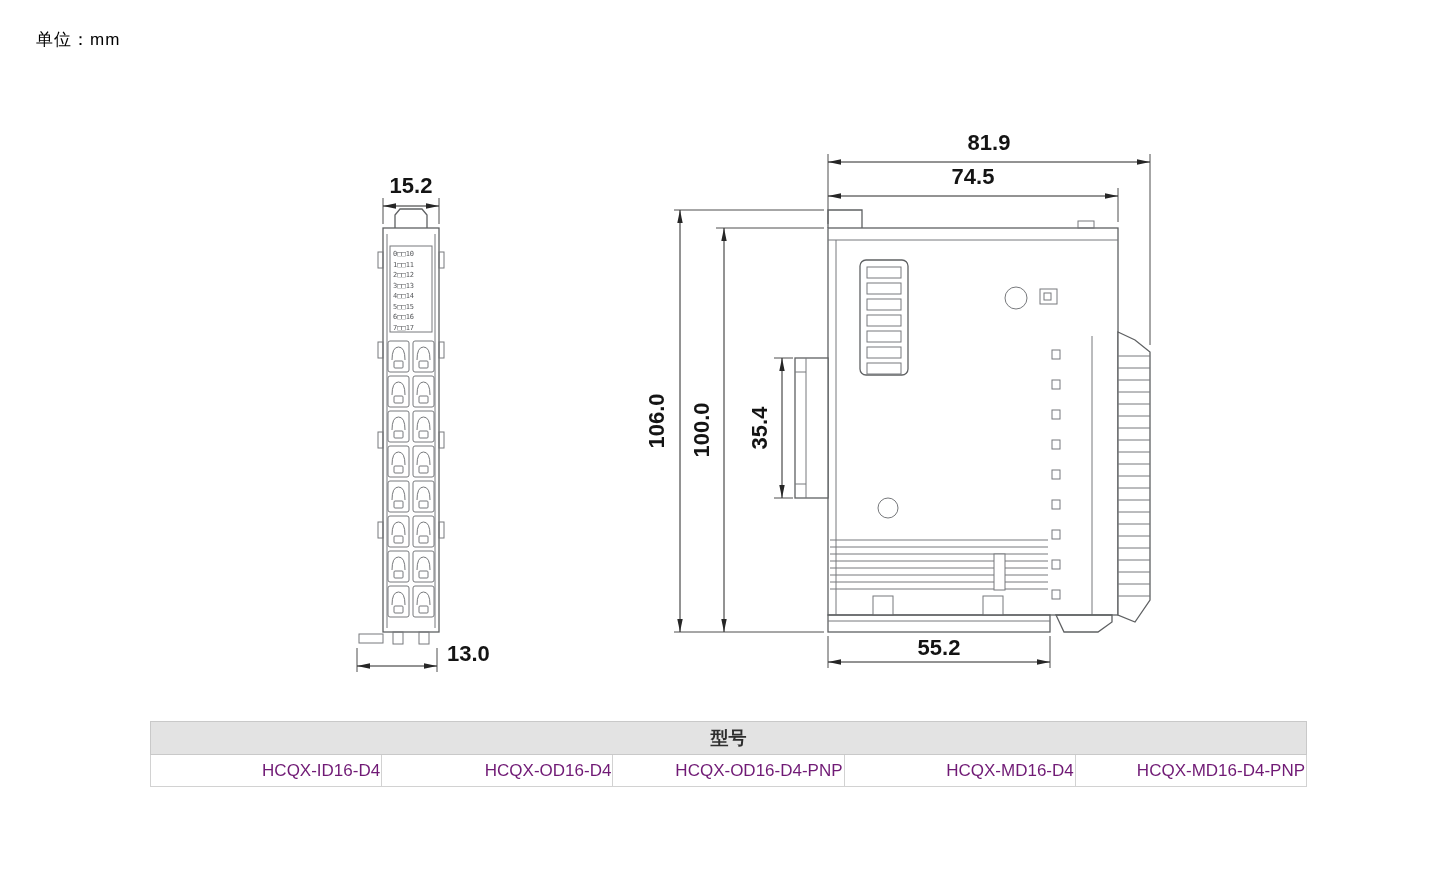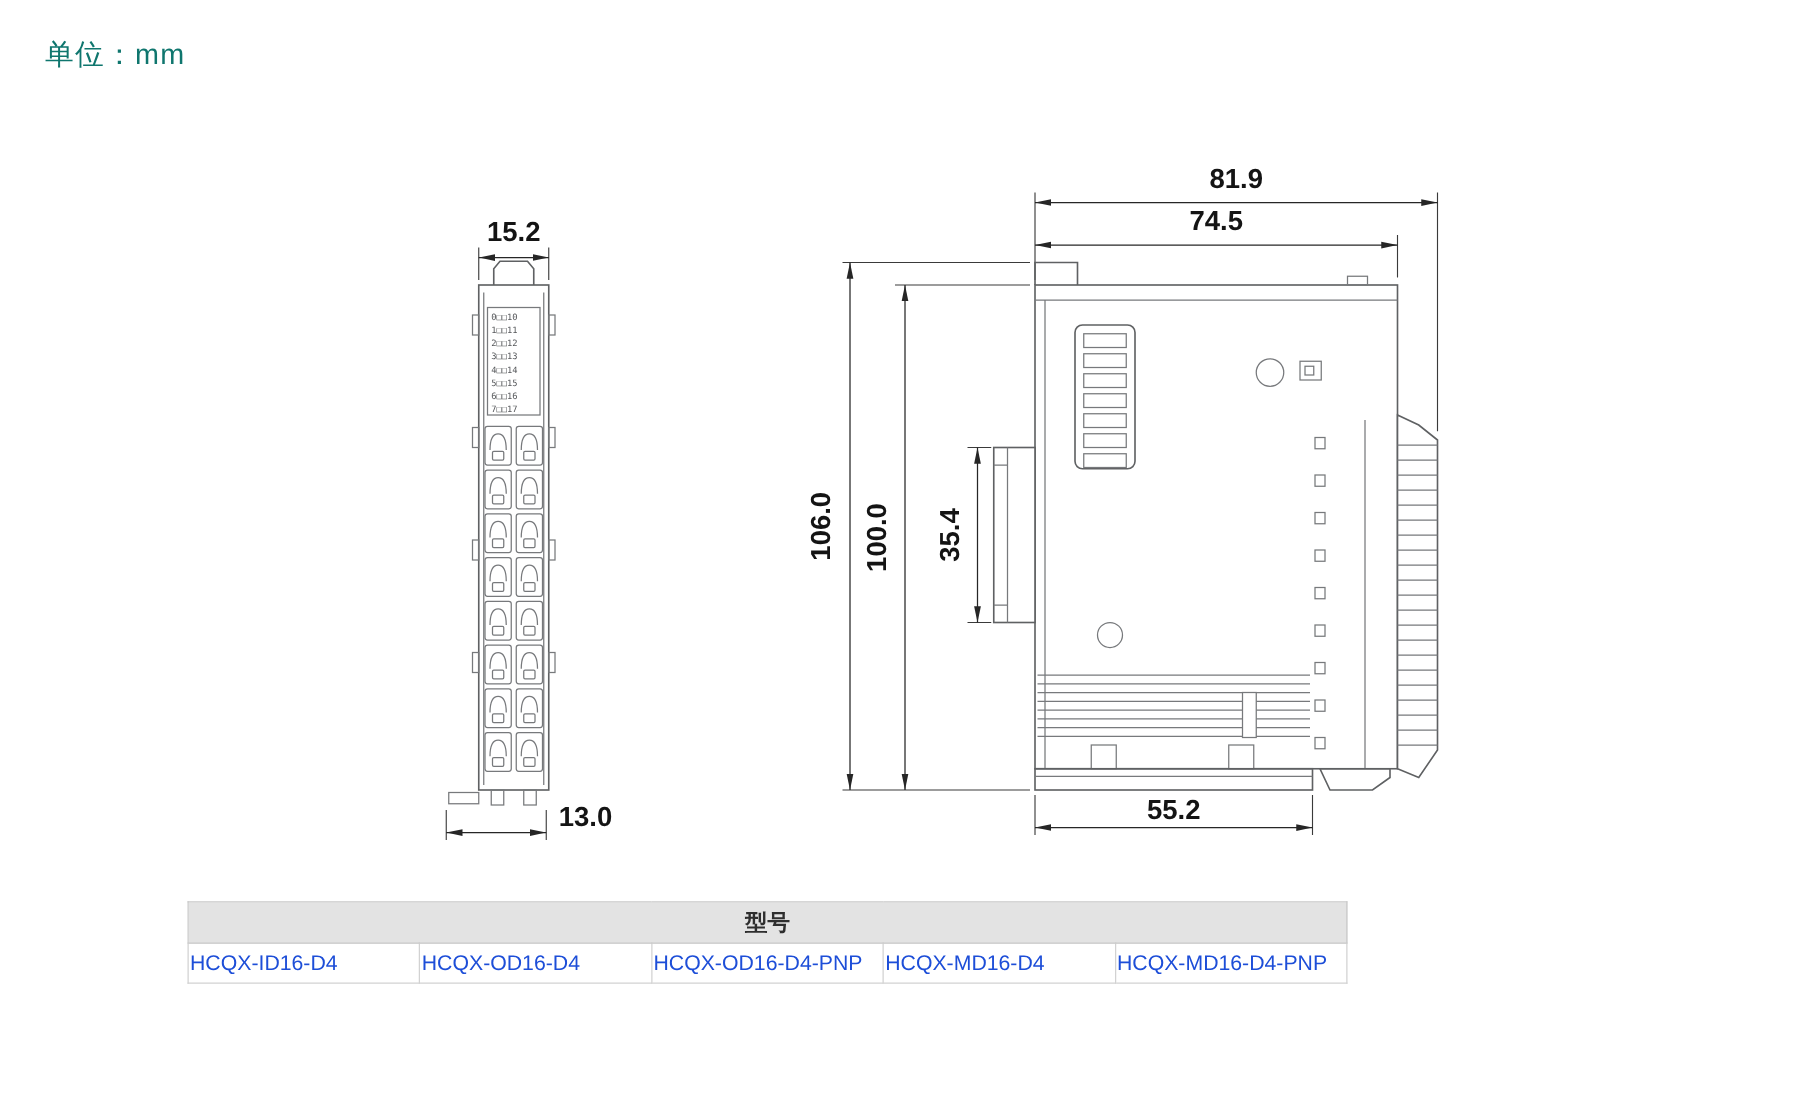--- a/index.html
+++ b/index.html
@@ -1,37 +1,37 @@
 <!DOCTYPE html>
 <html><head>
 <meta charset="utf-8">
 <style>
   html,body{margin:0;padding:0;background:#fff;}
   .page{position:relative;width:1441px;height:893px;background:#ffffff;overflow:hidden;
         font-family:"Liberation Sans", sans-serif;}
-  .unit-label{position:absolute;left:36px;top:28px;font-size:23px;color:#0f766e;letter-spacing:1px;}
+  .unit-label{position:absolute;left:36px;top:28px;font-size:17px;color:#000000;letter-spacing:1px;}
   svg.drawing{position:absolute;left:0;top:0;}
 
   
   .outline{stroke:#5f6163;stroke-width:1.3;fill:none;}
   .outline-f{stroke:#5f6163;stroke-width:1.3;fill:#ffffff;}
   .detail{stroke:#77797c;stroke-width:1;fill:none;}
   .detail-f{stroke:#77797c;stroke-width:1;fill:#ffffff;}
   .dimline{stroke:#262626;stroke-width:1;fill:none;}
   .extline{stroke:#3a3a3a;stroke-width:0.9;fill:none;}
   .dim{font:bold 22px "Liberation Sans", sans-serif;fill:#141414;}
   .tinylabel{font:7px "DejaVu Sans Mono", monospace;fill:#55575a;}
 
   
-  .model-table{position:absolute;left:150px;top:721px;width:928px;border-collapse:collapse;
+  .model-table{position:absolute;left:150px;top:721px;width:1157px;border-collapse:collapse;
                table-layout:fixed;font-family:"Liberation Sans", sans-serif;}
   .model-table th{background:#e3e3e3;border:1px solid #c9c9c9;height:30px;
                   font-size:18px;font-weight:bold;color:#2e2e2e;text-align:center;}
   .model-table td{background:#ffffff;border:1px solid #d2d2d2;height:29px;
-                  font-size:17px;color:#1d4ed8;text-align:left;white-space:nowrap;}
+                  font-size:17px;color:#701a75;text-align:right;white-space:nowrap;}
 </style>
 </head>
 <body>
 
 <div class="page">
 
   <div class="unit-label">单位：mm</div>
 
   <svg class="drawing" width="1441" height="710" viewBox="0 0 1441 710">
     <defs>

